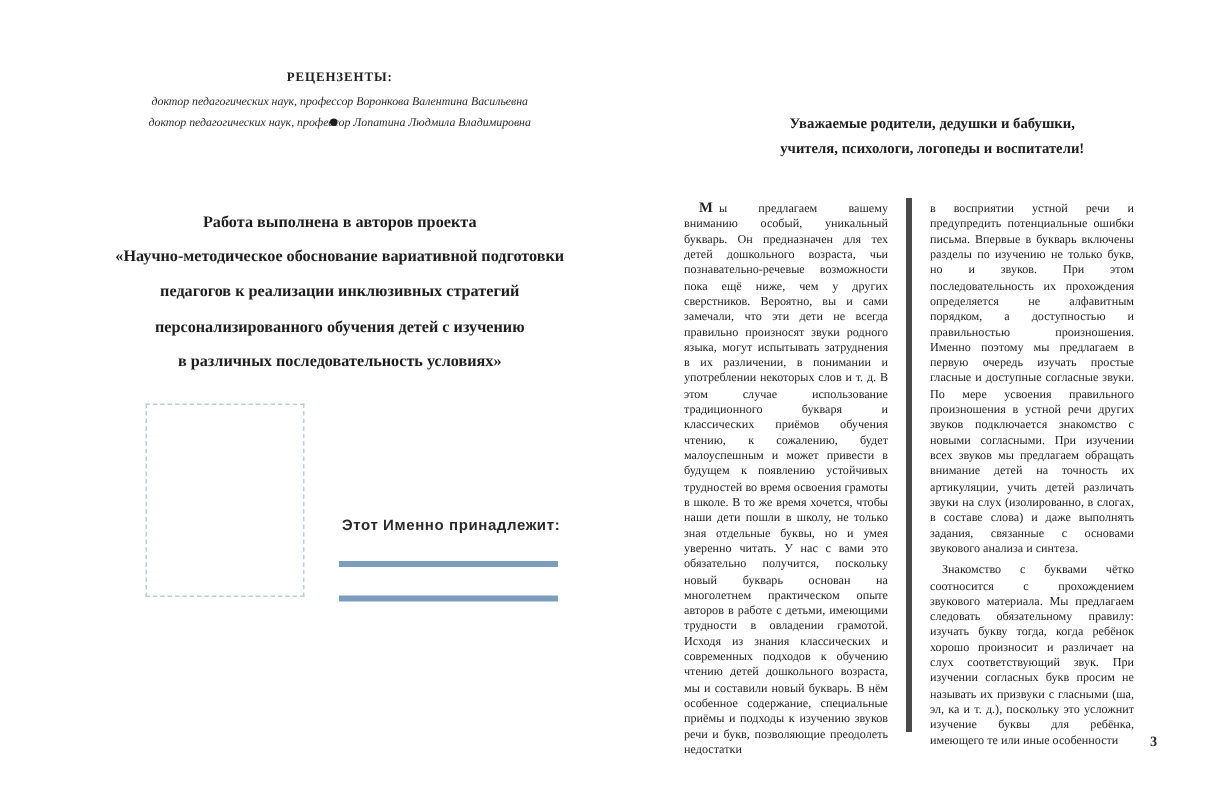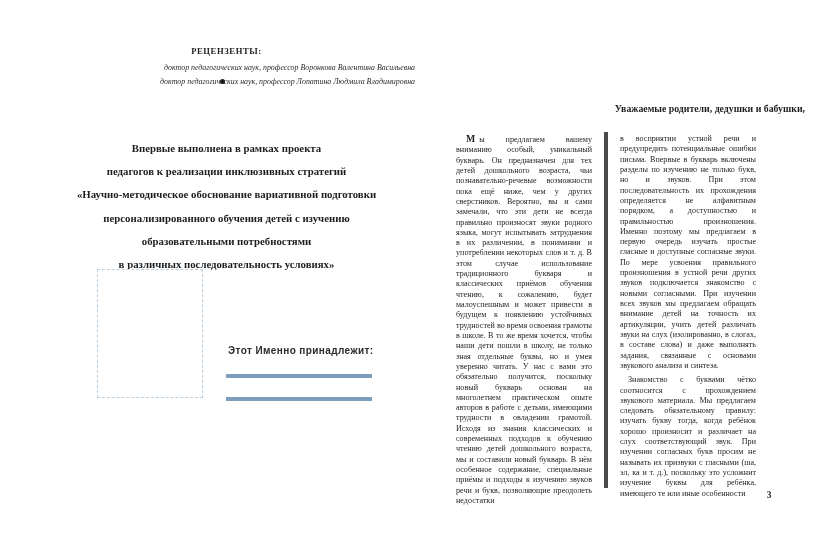--- a/index.html
+++ b/index.html
@@ -3,40 +3,40 @@
 <meta charset="utf-8">
 <style>
   * { margin:0; padding:2px; box-sizing:border-box; }
   html,body { width:820px; height:537px; }
   body { background:#ffffff; font-family:"Liberation Serif", serif; color:#222; }
   .spread { position:relative; width:820px; height:537px; background:#ffffff; overflow:hidden; }
 
   
   .reviewers { position:absolute; left:30px; top:38px; width:385px; text-align:center; }
   .reviewers-heading { font-weight:bold; font-size:8.6px; letter-spacing:0.6px; margin-bottom:3px; }
-  .reviewer-line { font-style:italic; font-size:7.9px; line-height:9.8px; color:#2a2a2a;text-align:right; }
+  .reviewer-line { font-style:italic; font-size:7.9px; line-height:9.8px; color:#2a2a2a; }
 
   .section-dot { position:absolute; left:216px; top:75px; width:5px; height:5px;
                  background:#1d1d1d; border-radius:50%; }
 
   .project { position:absolute; left:30px; top:131px; width:385px; text-align:center; }
   .project-line { font-weight:bold; font-size:10.8px; line-height:19.2px; color:#1e1e1e; }
 
   .photo-box { position:absolute; left:93px; top:265px; width:106px; height:129px;
                border:1px dashed #b9cfe0; background:#ffffff; }
 
   .ownership-label { position:absolute; left:222px; top:339px;
                      font-family:"Liberation Sans", sans-serif; font-weight:bold;
                      font-size:10px; letter-spacing:0.4px; color:#2b2b2b; }
   .write-line { position:absolute; left:222px; width:146px; height:1px; background:#7d9dbd; }
   .write-line.l1 { top:370px; }
   .write-line.l2 { top:393px; }
 
   
-  .greeting { position:absolute; left:430px; top:94px; width:375px; text-align:right; }
+  .greeting { position:absolute; left:430px; top:68px; width:375px; text-align:center; }
   .greeting-line { font-weight:bold; font-size:9.8px; line-height:13px; color:#1e1e1e; }
 
   .col { position:absolute; top:126px; width:144px; font-size:8.1px; line-height:10.32px;
          text-align:justify; color:#242424; }
   .col p { margin:0; }
   .col1 { left:448px; }
   .col2 { left:612px; }
   .indent { text-indent:8px; }
   .lead-letter { font-weight:bold; font-size:9.8px; }
 
@@ -52,36 +52,36 @@
 
   <div class="reviewers">
     <div class="reviewers-heading">РЕЦЕНЗЕНТЫ:</div>
     <div class="reviewer-line">доктор педагогических наук, профессор Воронкова Валентина Васильевна</div>
     <div class="reviewer-line">доктор педагогических наук, профессор Лопатина Людмила Владимировна</div>
   </div>
 
   <div class="section-dot"></div>
 
   <div class="project">
-    <div class="project-line">Впервые выполнена в рамках проекта</div>
+    <div class="project-line">Работа выполнена в авторов проекта</div>
+    <div class="project-line">«Научно-методическое обоснование вариативной подготовки</div>
     <div class="project-line">педагогов к реализации инклюзивных стратегий</div>
-    <div class="project-line">«Научно-методическое обоснование вариативной подготовки</div>
     <div class="project-line">персонализированного обучения детей с изучению</div>
-    <div class="project-line">образовательными потребностями</div>
     <div class="project-line">в различных последовательность условиях»</div>
   </div>
 
   <div class="photo-box"></div>
 
   <div class="ownership-label">Этот Именно принадлежит:</div>
   <div class="write-line l1"></div>
   <div class="write-line l2"></div>
 
   <div class="greeting">
     <div class="greeting-line">Уважаемые родители, дедушки и бабушки,</div>
+    <div class="greeting-line">учителя, психологи, логопеды и воспитатели!</div>
   </div>
 
   <div class="col col1">
     <p class="indent"><span class="lead-letter">М</span><span>ы предлагаем вашему вниманию особый, уникальный букварь. Он предназначен для тех детей дошкольного возраста, чьи познавательно-речевые возможности пока ещё ниже, чем у других сверстников. Вероятно, вы и сами замечали, что эти дети не всегда правильно произносят звуки родного языка, могут испытывать затруднения в их различении, в понимании и употреблении некоторых слов и т. д. В этом случае использование традиционного букваря и классических приёмов обучения чтению, к сожалению, будет малоуспешным и может привести в будущем к появлению устойчивых трудностей во время освоения грамоты в школе. В то же время хочется, чтобы наши дети пошли в школу, не только зная отдельные буквы, но и умея уверенно читать. У нас с вами это обязательно получится, поскольку новый букварь основан на многолетнем практическом опыте авторов в работе с детьми, имеющими трудности в овладении грамотой. Исходя из знания классических и современных подходов к обучению чтению детей дошкольного возраста, мы и составили новый букварь. В нём особенное содержание, специальные приёмы и подходы к изучению звуков речи и букв, позволяющие преодолеть недостатки</span></p>
   </div>
 
   <div class="col-divider"></div>
 
   <div class="col col2">
     <p>в восприятии устной речи и предупредить потенциальные ошибки письма. Впервые в букварь включены разделы по изучению не только букв, но и звуков. При этом последовательность их прохождения определяется не алфавитным порядком, а доступностью и правильностью произношения. Именно поэтому мы предлагаем в первую очередь изучать простые гласные и доступные согласные звуки. По мере усвоения правильного произношения в устной речи других звуков подключается знакомство с новыми согласными. При изучении всех звуков мы предлагаем обращать внимание детей на точность их артикуляции, учить детей различать звуки на слух (изолированно, в слогах, в составе слова) и даже выполнять задания, связанные с основами звукового анализа и синтеза.</p>

